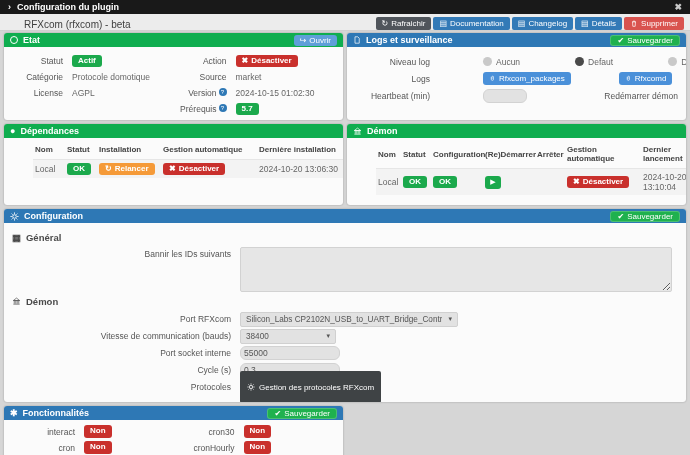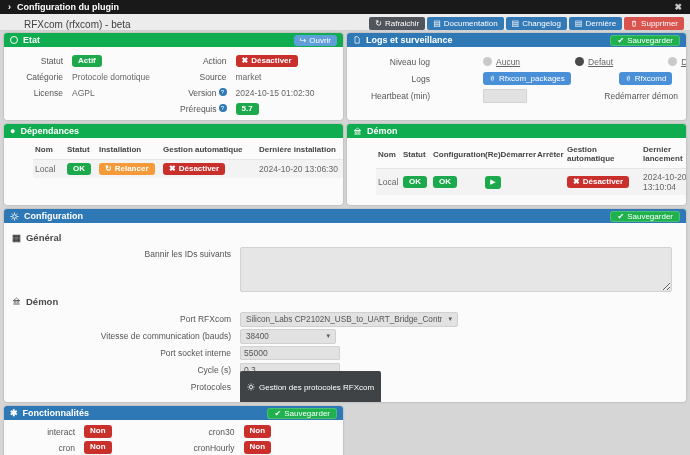--- a/index.html
+++ b/index.html
@@ -52,25 +52,25 @@
   .frow { display:flex; align-items:center; height:16px; }
   .etat-col .flabel { width:62px; }
 
   
   .logs-body { padding:6px 8px; }
   .logs-body .flabel { width:84px; }
   .lrow { display:flex; align-items:center; height:17px;gap:44px; }
   .radio-item { display:inline-flex; align-items:center; gap:4px; margin-right:11px; cursor:pointer; }
   .radio { width:9px; height:9px; border-radius:50%; background:#c9c9c9; display:inline-block; }
   .radio.sel { background:#4a4a4a; }
-  .radio-label { font-size:8.5px; color:#666;text-decoration:underline; }
+  .radio-label { font-size:8.5px; color:#666; }
   .logbtn { display:inline-flex; align-items:center; gap:3px; background:#4a90d9; color:#fff;
             border:none; border-radius:3px; font-size:8px; height:13px; padding:0 6px;
             margin-right:4px; cursor:pointer; font-family:inherit; }
-  .ginput { background:#e2e2e2; border:1px solid #d2d2d2; border-radius:1px; height:14px;
+  .ginput { background:#e2e2e2; border:1px solid #d2d2d2; border-radius:6px; height:14px;
             width:44px; font-size:8.5px; color:#555; padding:0 3px; font-family:inherit; }
   .checkbox { width:9px; height:9px; background:#c9c9c9; border:1px solid #bbb; display:inline-block; cursor:pointer; }
 
   
   .tblwrap { padding:2px 10px; }
   table { width:100%; border-collapse:collapse; font-size:8px; table-layout:fixed;margin-left:19px; }
   th { text-align:left; color:#444; font-weight:bold; padding:5px 2px; border-bottom:1px solid #e6e6e6; }
   td { padding:3px 2px; color:#666; font-size:8.5px; }
   tbody tr { background:#f3f3f3; }
   .playbtn { background:#1ba94c; color:#fff; border:none; border-radius:3px; width:16px; height:13px;
@@ -120,21 +120,21 @@
     <button class="btn blue">
       <span class="icn">▤</span>
       <span>Documentation</span>
     </button>
     <button class="btn blue">
       <span class="icn">▤</span>
       <span>Changelog</span>
     </button>
     <button class="btn blue">
       <span class="icn">▤</span>
-      <span>Dernière</span>
+      <span>Détails</span>
     </button>
     <button class="btn red">
       <span class="icn">
           <svg width="8" height="9" viewBox="0 0 10 10">
             <path d="M2.5 3h5M4 3V2h2v1M3.2 3l.3 5.5h3l.3-5.5" stroke="#fff" fill="none" stroke-width=".9"></path>
           </svg>
         </span>
       <span>Supprimer</span>
     </button>
   </div>

